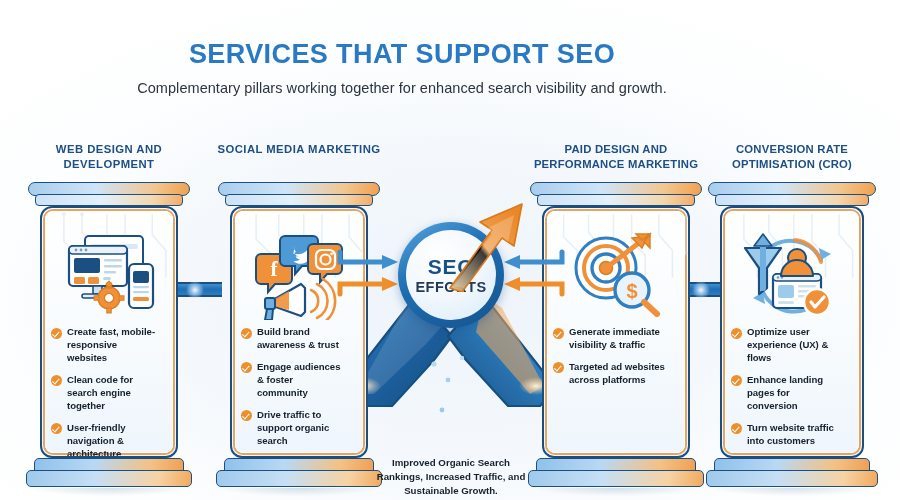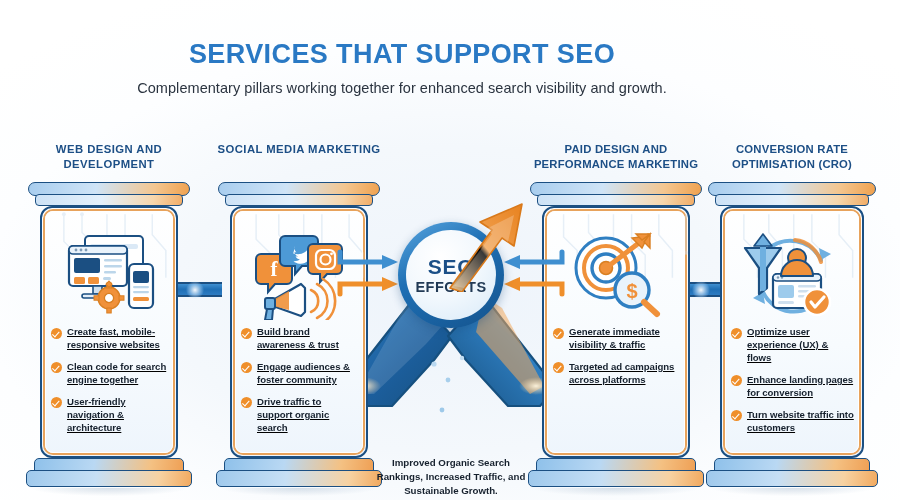--- a/index.html
+++ b/index.html
@@ -111,23 +111,22 @@
   .icon-area {
     position: absolute;
     top: 12px; left: 0; right: 0;
     height: 108px;
     display: flex;
     align-items: center;
     justify-content: center;
   }
   .bullets {
     position: absolute;
-    top: 118px; left: 9px; right: 7px;
+    top: 118px; left: 9px; right: 20px;
     z-index: 5;
-    text-decoration: underline;
   }
   .bullet {
     display: flex;
     align-items: flex-start;
     margin-bottom: 9px;
   }
   .chk {
     flex: 0 0 auto;
     width: 11px; height: 11px;
     border-radius: 50%;
@@ -549,21 +548,21 @@
           <line x1="80" y1="74" x2="93" y2="86" stroke="#f0913a" stroke-width="6" stroke-linecap="round"></line>
         </svg>
       </div>
       <div class="bullets">
         <div class="bullet">
           <span class="chk"></span>
           <span class="btext">Generate immediate visibility &amp; traffic</span>
         </div>
         <div class="bullet">
           <span class="chk"></span>
-          <span class="btext">Targeted ad campaigns across platforms</span>
+          <span class="btext">Targeted ad websites across platforms</span>
         </div>
       </div>
     </div>
     <div class="base">
       <div class="base-top"></div>
         <div class="base-bot"></div>
         <div class="base-shadow"></div>
     </div>
   </div>
 

